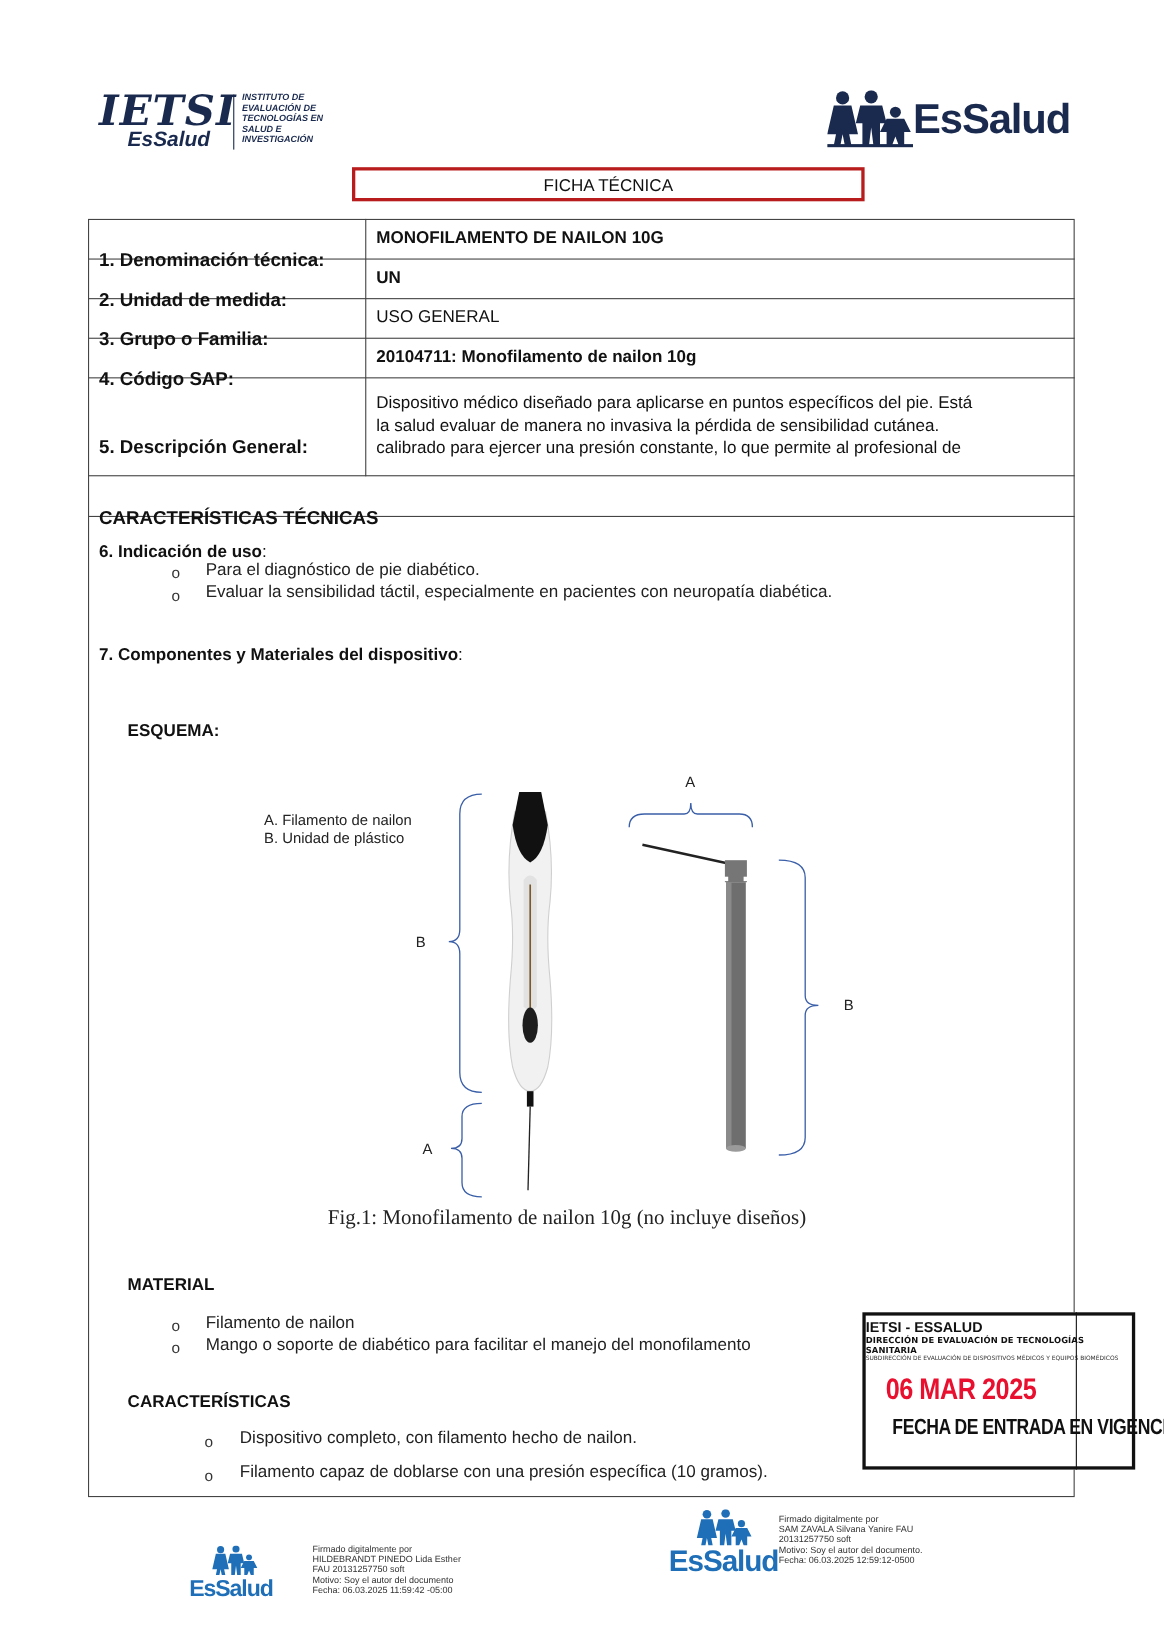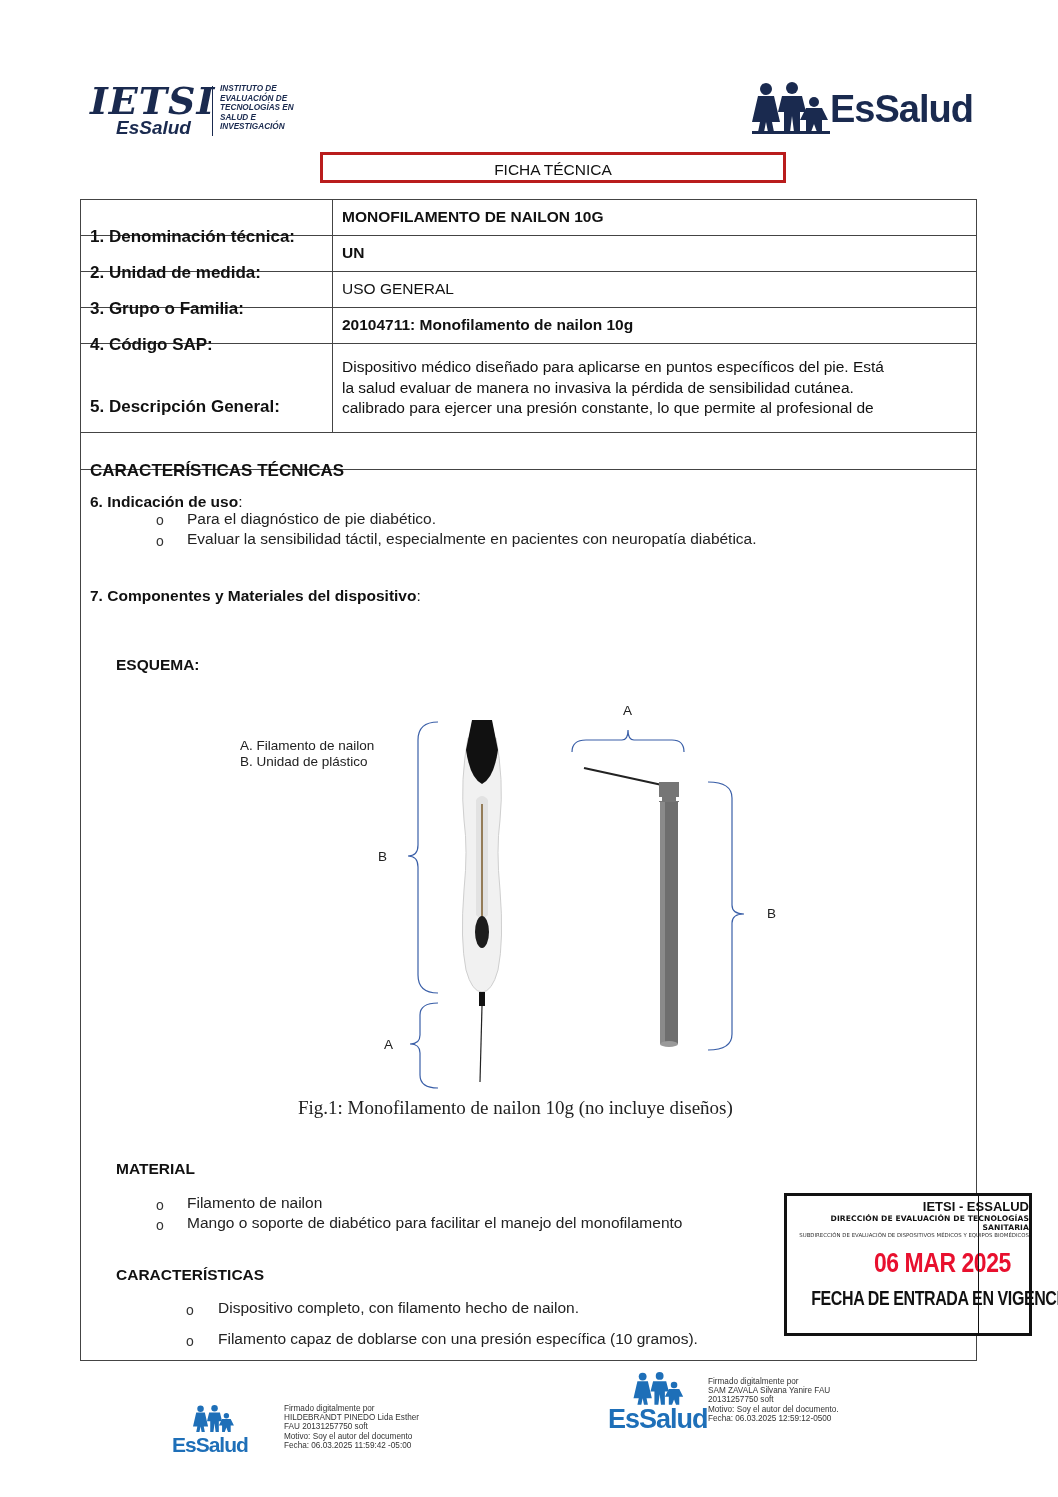--- a/index.html
+++ b/index.html
@@ -27,21 +27,21 @@
   .vdiv { position:absolute; left:332px; width:1px; background:#444; }
   .bold { font-weight:bold; }
 
   .sec-title { font-weight:bold; font-size:15.5px; }
   .bullet { position:absolute; font-size:14px; color:#333; }
   .btext { position:absolute; font-size:15.5px; color:#222; }
 
   .legend { font-size:13.5px; line-height:16px; color:#222; }
   .caption { font-family:"Liberation Serif", serif; font-size:19px; color:#222; }
 
-  .stamp { left:784px; top:1193px; width:248px; height:143px; border:3px solid #111; box-sizing:border-box; background:#fff; text-align:right; }
+  .stamp { left:784px; top:1193px; width:248px; height:143px; border:3px solid #111; box-sizing:border-box; background:#fff; text-align:left; }
   .stamp .s1 { font-weight:bold; font-size:13px; margin-top:3px; }
   .stamp .s2 { font-weight:bold; font-size:7.6px; letter-spacing:0.1px; font-family:"DejaVu Sans", sans-serif; }
   .stamp .s3 { font-size:5.4px; color:#333; font-family:"DejaVu Sans", sans-serif; }
   .stamp .s4 { font-weight:bold; font-size:27px; color:#e8102e; margin-top:10px; transform:scaleX(0.85); letter-spacing:-0.5px; }
   .stamp .s5 { font-weight:bold; font-size:20px; margin-top:8px; transform:scaleX(0.8); white-space:nowrap; letter-spacing:-0.5px; }
   .stamp-line { left:978px; top:1193px; width:1px; height:143px; background:#111; }
 
   .sig-text { font-size:8.2px; line-height:9.2px; color:#333; white-space:pre-line; }
   .blue-word { font-weight:bold; color:#1e6fb8; letter-spacing:-1px; }
 </style>

